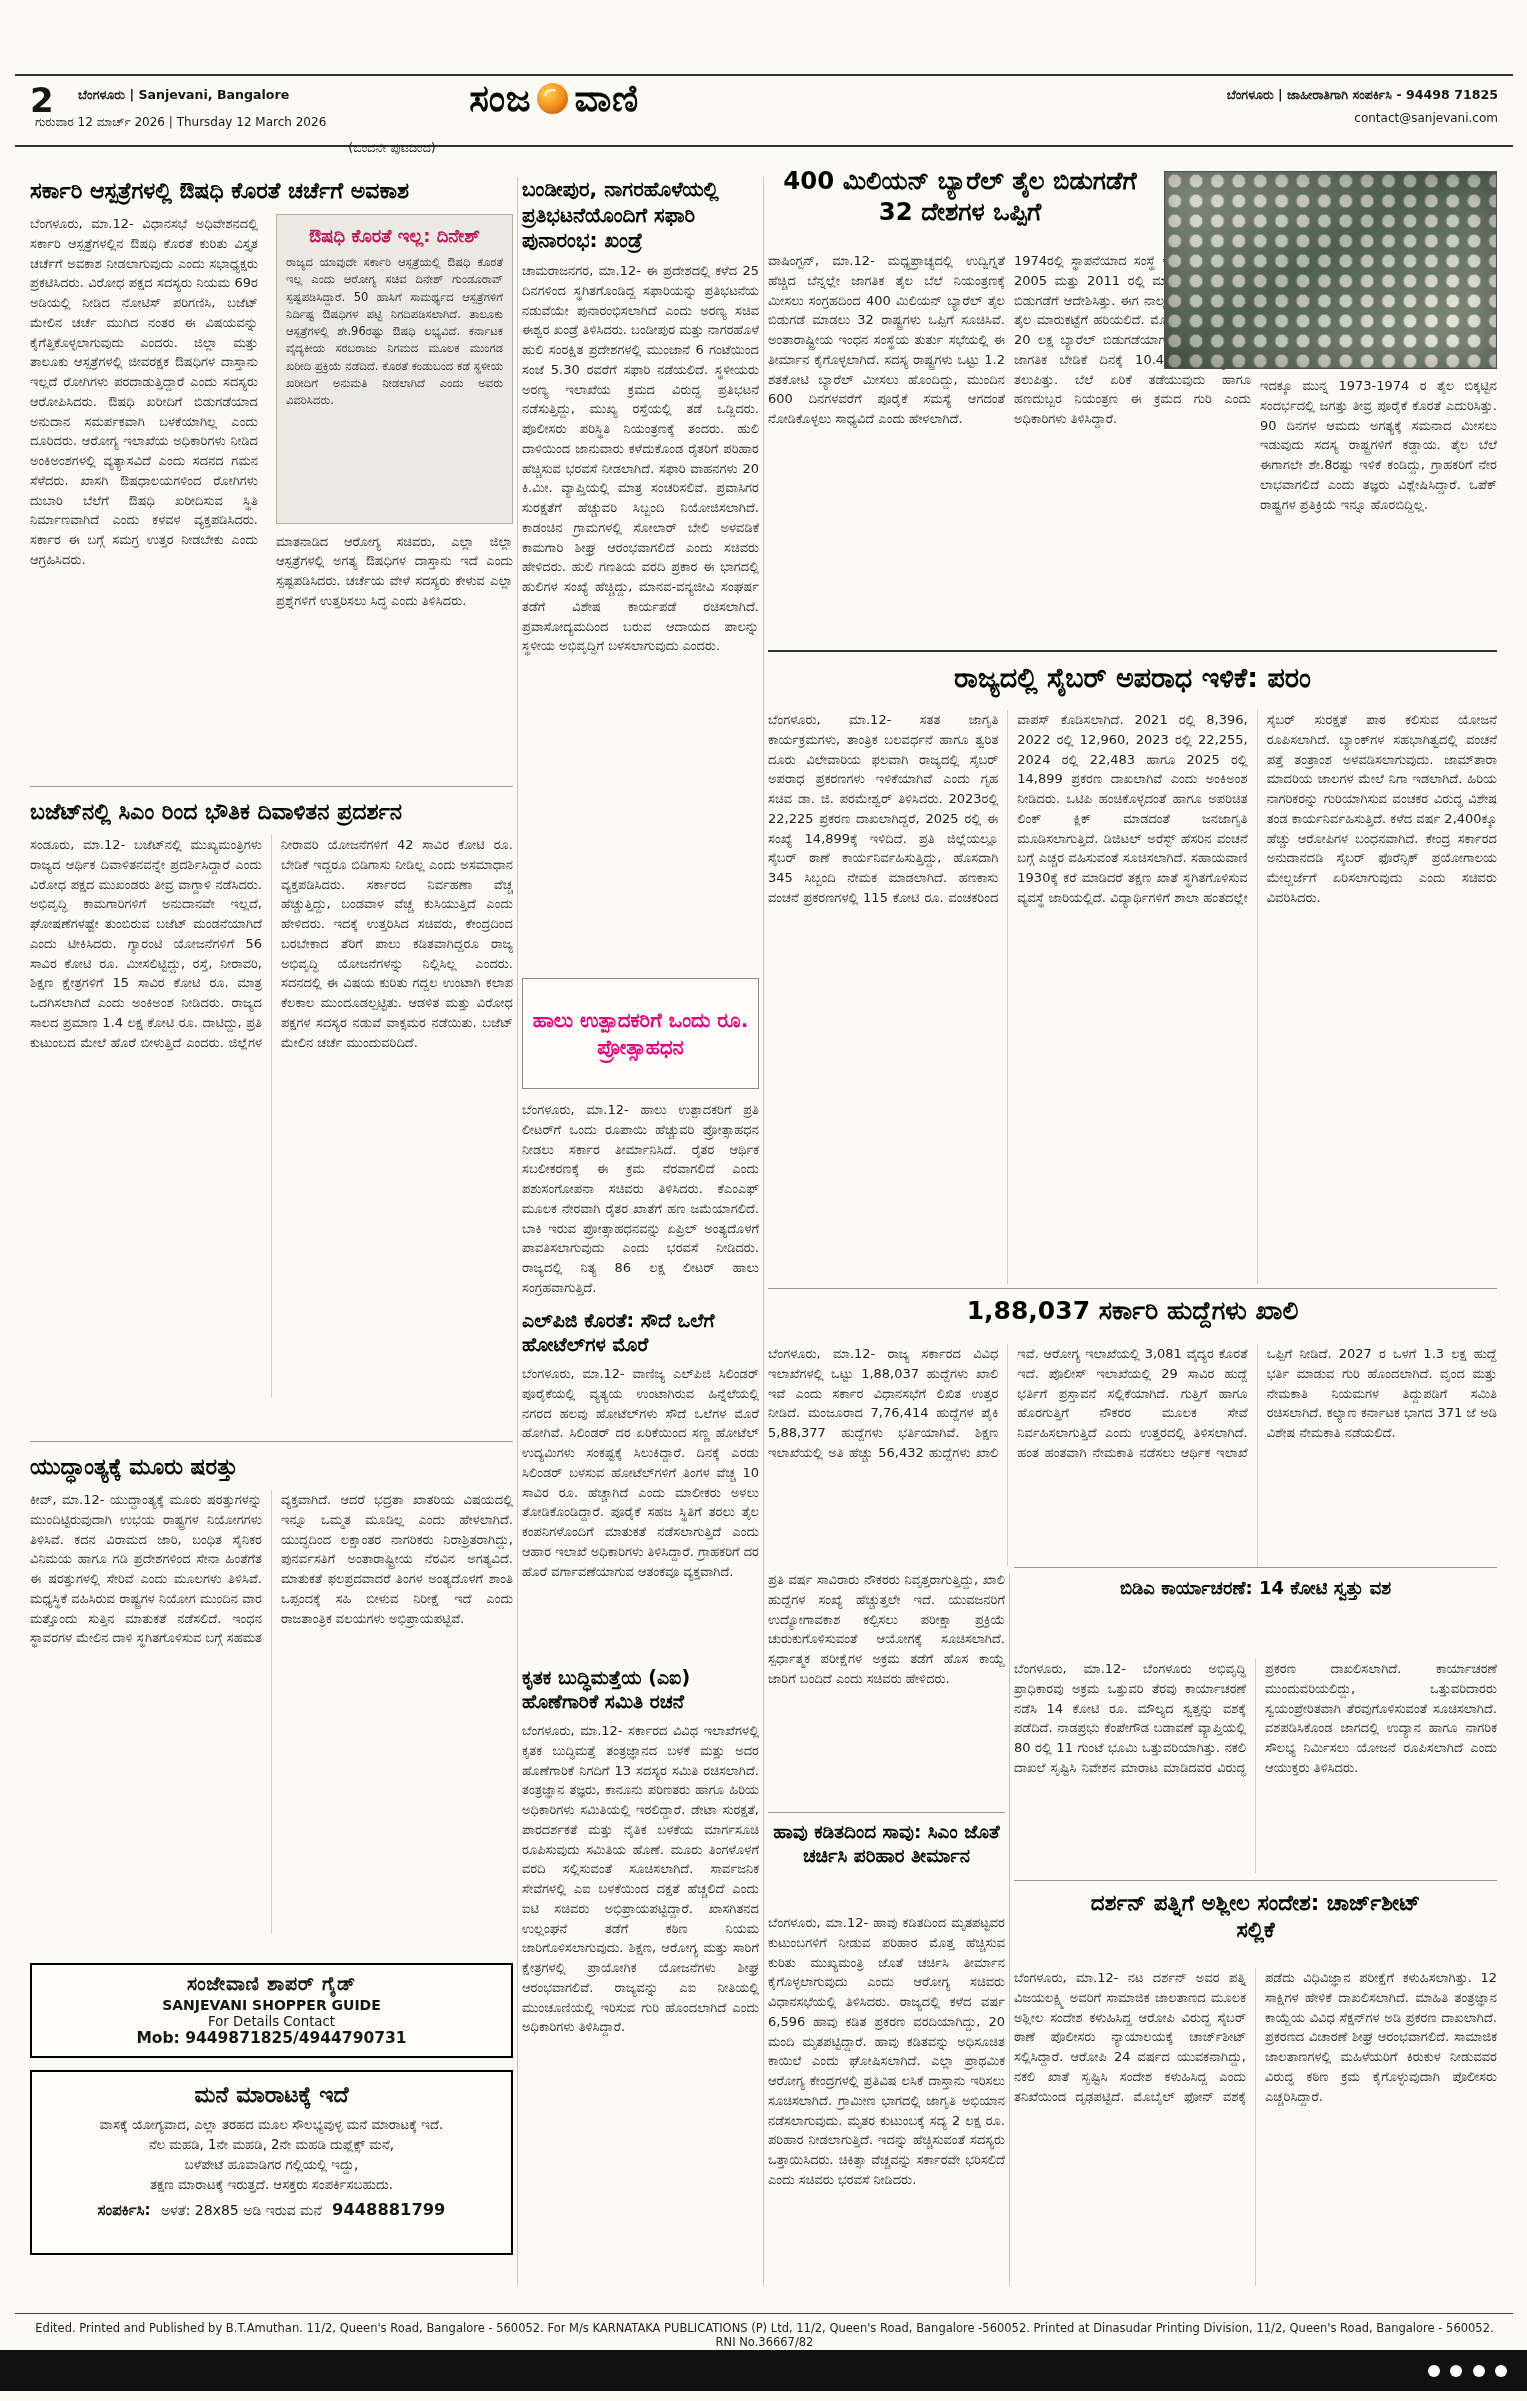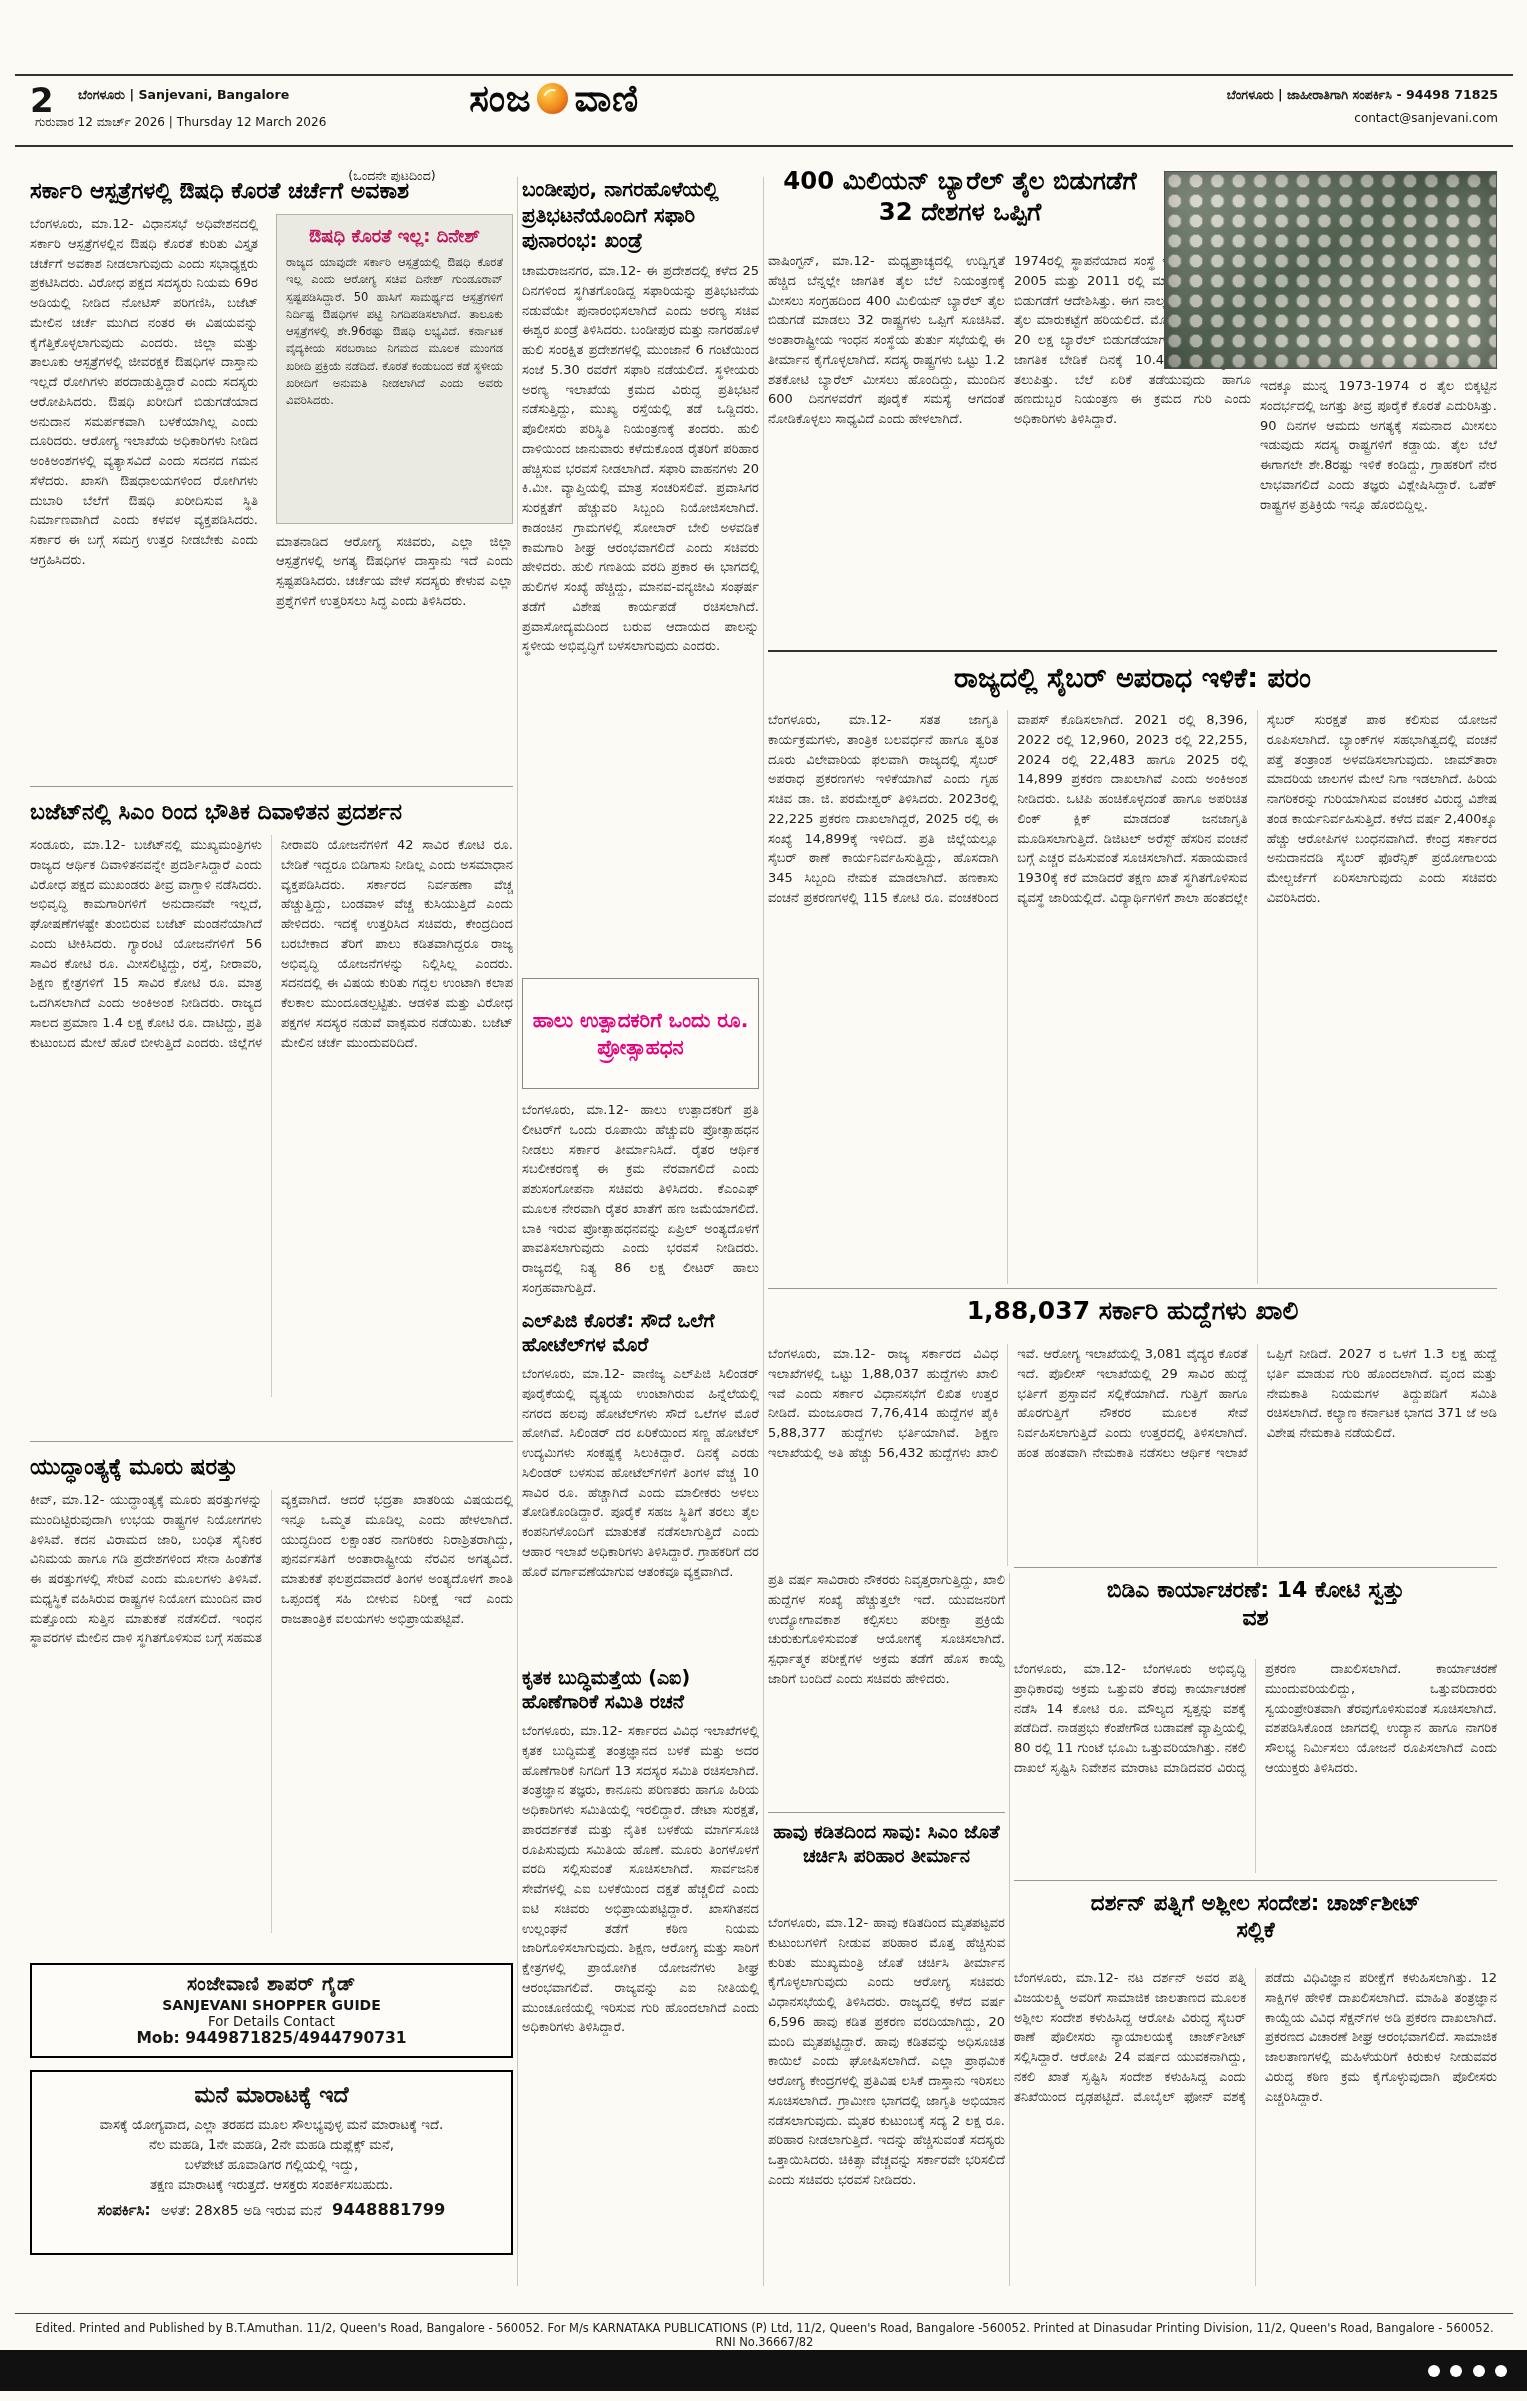--- a/index.html
+++ b/index.html
@@ -59,21 +59,21 @@
         <span class="logo-swoosh"></span>
       </span>
     <span>ವಾಣಿ</span>
   </div>
 
   <div class="abs" style="left:1020px; top:87px; width:478px; text-align:right; font-size:12.6px; font-weight:700;">ಬೆಂಗಳೂರು | ಜಾಹೀರಾತಿಗಾಗಿ ಸಂಪರ್ಕಿಸಿ - 94498 71825</div>
   <div class="abs" style="left:1020px; top:111px; width:478px; text-align:right; font-size:12px;">contact@sanjevani.com</div>
 
   <div class="abs rule-h" style="left:15px; top:145px; width:1498px; height:2.2px;"></div>
 
-  <div class="abs" style="left:296px; top:168px; width:192px; text-align:center; font-size:12.6px;">(ಒಂದನೇ ಪುಟದಿಂದ)</div>
+  <div class="abs" style="left:296px; top:140px; width:192px; text-align:center; font-size:12.6px;">(ಒಂದನೇ ಪುಟದಿಂದ)</div>
 
   <div class="abs rule-v" style="left:517px; top:177px; height:2109px;"></div>
   <div class="abs rule-v" style="left:763px; top:177px; height:2109px;"></div>
   <div class="abs rule-v" style="left:1009px; top:1573px; height:713px;"></div>
 
   <section class="abs" style="left:30px; top:177px; width:483px;">
     <h2 class="hl" style="font-size:22px; margin-bottom:9px;">ಸರ್ಕಾರಿ ಆಸ್ಪತ್ರೆಗಳಲ್ಲಿ ಔಷಧಿ ಕೊರತೆ ಚರ್ಚೆಗೆ ಅವಕಾಶ</h2>
     <div style="display:flex; gap:18px; height:529px; overflow:hidden;">
       <div class="body-text" style="width:228px; height:529px;">ಬೆಂಗಳೂರು, ಮಾ.12- ವಿಧಾನಸಭೆ ಅಧಿವೇಶನದಲ್ಲಿ ಸರ್ಕಾರಿ ಆಸ್ಪತ್ರೆಗಳಲ್ಲಿನ ಔಷಧಿ ಕೊರತೆ ಕುರಿತು ವಿಸ್ತೃತ ಚರ್ಚೆಗೆ ಅವಕಾಶ ನೀಡಲಾಗುವುದು ಎಂದು ಸಭಾಧ್ಯಕ್ಷರು ಪ್ರಕಟಿಸಿದರು. ವಿರೋಧ ಪಕ್ಷದ ಸದಸ್ಯರು ನಿಯಮ 69ರ ಅಡಿಯಲ್ಲಿ ನೀಡಿದ ನೋಟಿಸ್ ಪರಿಗಣಿಸಿ, ಬಜೆಟ್ ಮೇಲಿನ ಚರ್ಚೆ ಮುಗಿದ ನಂತರ ಈ ವಿಷಯವನ್ನು ಕೈಗೆತ್ತಿಕೊಳ್ಳಲಾಗುವುದು ಎಂದರು. ಜಿಲ್ಲಾ ಮತ್ತು ತಾಲೂಕು ಆಸ್ಪತ್ರೆಗಳಲ್ಲಿ ಜೀವರಕ್ಷಕ ಔಷಧಿಗಳ ದಾಸ್ತಾನು ಇಲ್ಲದೆ ರೋಗಿಗಳು ಪರದಾಡುತ್ತಿದ್ದಾರೆ ಎಂದು ಸದಸ್ಯರು ಆರೋಪಿಸಿದರು. ಔಷಧಿ ಖರೀದಿಗೆ ಬಿಡುಗಡೆಯಾದ ಅನುದಾನ ಸಮರ್ಪಕವಾಗಿ ಬಳಕೆಯಾಗಿಲ್ಲ ಎಂದು ದೂರಿದರು. ಆರೋಗ್ಯ ಇಲಾಖೆಯ ಅಧಿಕಾರಿಗಳು ನೀಡಿದ ಅಂಕಿಅಂಶಗಳಲ್ಲಿ ವ್ಯತ್ಯಾಸವಿದೆ ಎಂದು ಸದನದ ಗಮನ ಸೆಳೆದರು. ಖಾಸಗಿ ಔಷಧಾಲಯಗಳಿಂದ ರೋಗಿಗಳು ದುಬಾರಿ ಬೆಲೆಗೆ ಔಷಧಿ ಖರೀದಿಸುವ ಸ್ಥಿತಿ ನಿರ್ಮಾಣವಾಗಿದೆ ಎಂದು ಕಳವಳ ವ್ಯಕ್ತಪಡಿಸಿದರು. ಸರ್ಕಾರ ಈ ಬಗ್ಗೆ ಸಮಗ್ರ ಉತ್ತರ ನೀಡಬೇಕು ಎಂದು ಆಗ್ರಹಿಸಿದರು.</div>
       <div style="width:237px;">
@@ -153,21 +153,21 @@
   <div class="abs rule-h" style="left:768px; top:650px; width:729px; height:1.5px;"></div>
   <h2 class="abs hl center" style="left:768px; top:661px; width:729px; font-size:27px;">ರಾಜ್ಯದಲ್ಲಿ ಸೈಬರ್ ಅಪರಾಧ ಇಳಿಕೆ: ಪರಂ</h2>
   <div class="abs body-text cols3" style="left:768px; top:710px; width:729px; height:574px;">ಬೆಂಗಳೂರು, ಮಾ.12- ಸತತ ಜಾಗೃತಿ ಕಾರ್ಯಕ್ರಮಗಳು, ತಾಂತ್ರಿಕ ಬಲವರ್ಧನೆ ಹಾಗೂ ತ್ವರಿತ ದೂರು ವಿಲೇವಾರಿಯ ಫಲವಾಗಿ ರಾಜ್ಯದಲ್ಲಿ ಸೈಬರ್ ಅಪರಾಧ ಪ್ರಕರಣಗಳು ಇಳಿಕೆಯಾಗಿವೆ ಎಂದು ಗೃಹ ಸಚಿವ ಡಾ. ಜಿ. ಪರಮೇಶ್ವರ್ ತಿಳಿಸಿದರು. 2023ರಲ್ಲಿ 22,225 ಪ್ರಕರಣ ದಾಖಲಾಗಿದ್ದರೆ, 2025 ರಲ್ಲಿ ಈ ಸಂಖ್ಯೆ 14,899ಕ್ಕೆ ಇಳಿದಿದೆ. ಪ್ರತಿ ಜಿಲ್ಲೆಯಲ್ಲೂ ಸೈಬರ್ ಠಾಣೆ ಕಾರ್ಯನಿರ್ವಹಿಸುತ್ತಿದ್ದು, ಹೊಸದಾಗಿ 345 ಸಿಬ್ಬಂದಿ ನೇಮಕ ಮಾಡಲಾಗಿದೆ. ಹಣಕಾಸು ವಂಚನೆ ಪ್ರಕರಣಗಳಲ್ಲಿ 115 ಕೋಟಿ ರೂ. ವಂಚಕರಿಂದ ವಾಪಸ್ ಕೊಡಿಸಲಾಗಿದೆ. 2021 ರಲ್ಲಿ 8,396, 2022 ರಲ್ಲಿ 12,960, 2023 ರಲ್ಲಿ 22,255, 2024 ರಲ್ಲಿ 22,483 ಹಾಗೂ 2025 ರಲ್ಲಿ 14,899 ಪ್ರಕರಣ ದಾಖಲಾಗಿವೆ ಎಂದು ಅಂಕಿಅಂಶ ನೀಡಿದರು. ಒಟಿಪಿ ಹಂಚಿಕೊಳ್ಳದಂತೆ ಹಾಗೂ ಅಪರಿಚಿತ ಲಿಂಕ್ ಕ್ಲಿಕ್ ಮಾಡದಂತೆ ಜನಜಾಗೃತಿ ಮೂಡಿಸಲಾಗುತ್ತಿದೆ. ಡಿಜಿಟಲ್ ಅರೆಸ್ಟ್ ಹೆಸರಿನ ವಂಚನೆ ಬಗ್ಗೆ ಎಚ್ಚರ ವಹಿಸುವಂತೆ ಸೂಚಿಸಲಾಗಿದೆ. ಸಹಾಯವಾಣಿ 1930ಕ್ಕೆ ಕರೆ ಮಾಡಿದರೆ ತಕ್ಷಣ ಖಾತೆ ಸ್ಥಗಿತಗೊಳಿಸುವ ವ್ಯವಸ್ಥೆ ಜಾರಿಯಲ್ಲಿದೆ. ವಿದ್ಯಾರ್ಥಿಗಳಿಗೆ ಶಾಲಾ ಹಂತದಲ್ಲೇ ಸೈಬರ್ ಸುರಕ್ಷತೆ ಪಾಠ ಕಲಿಸುವ ಯೋಜನೆ ರೂಪಿಸಲಾಗಿದೆ. ಬ್ಯಾಂಕ್‌ಗಳ ಸಹಭಾಗಿತ್ವದಲ್ಲಿ ವಂಚನೆ ಪತ್ತೆ ತಂತ್ರಾಂಶ ಅಳವಡಿಸಲಾಗುವುದು. ಜಾಮ್‌ತಾರಾ ಮಾದರಿಯ ಜಾಲಗಳ ಮೇಲೆ ನಿಗಾ ಇಡಲಾಗಿದೆ. ಹಿರಿಯ ನಾಗರಿಕರನ್ನು ಗುರಿಯಾಗಿಸುವ ವಂಚಕರ ವಿರುದ್ಧ ವಿಶೇಷ ತಂಡ ಕಾರ್ಯನಿರ್ವಹಿಸುತ್ತಿದೆ. ಕಳೆದ ವರ್ಷ 2,400ಕ್ಕೂ ಹೆಚ್ಚು ಆರೋಪಿಗಳ ಬಂಧನವಾಗಿದೆ. ಕೇಂದ್ರ ಸರ್ಕಾರದ ಅನುದಾನದಡಿ ಸೈಬರ್ ಫೊರೆನ್ಸಿಕ್ ಪ್ರಯೋಗಾಲಯ ಮೇಲ್ದರ್ಜೆಗೆ ಏರಿಸಲಾಗುವುದು ಎಂದು ಸಚಿವರು ವಿವರಿಸಿದರು.</div>
 
   <div class="abs rule-h" style="left:768px; top:1288px; width:729px; height:0.7px; background:#9a988d;"></div>
   <h2 class="abs hl center" style="left:768px; top:1295px; width:729px; font-size:25px;">1,88,037 ಸರ್ಕಾರಿ ಹುದ್ದೆಗಳು ಖಾಲಿ</h2>
   <div class="abs body-text cols3" style="left:768px; top:1344px; width:729px; height:222px;">ಬೆಂಗಳೂರು, ಮಾ.12- ರಾಜ್ಯ ಸರ್ಕಾರದ ವಿವಿಧ ಇಲಾಖೆಗಳಲ್ಲಿ ಒಟ್ಟು 1,88,037 ಹುದ್ದೆಗಳು ಖಾಲಿ ಇವೆ ಎಂದು ಸರ್ಕಾರ ವಿಧಾನಸಭೆಗೆ ಲಿಖಿತ ಉತ್ತರ ನೀಡಿದೆ. ಮಂಜೂರಾದ 7,76,414 ಹುದ್ದೆಗಳ ಪೈಕಿ 5,88,377 ಹುದ್ದೆಗಳು ಭರ್ತಿಯಾಗಿವೆ. ಶಿಕ್ಷಣ ಇಲಾಖೆಯಲ್ಲಿ ಅತಿ ಹೆಚ್ಚು 56,432 ಹುದ್ದೆಗಳು ಖಾಲಿ ಇವೆ. ಆರೋಗ್ಯ ಇಲಾಖೆಯಲ್ಲಿ 3,081 ವೈದ್ಯರ ಕೊರತೆ ಇದೆ. ಪೊಲೀಸ್ ಇಲಾಖೆಯಲ್ಲಿ 29 ಸಾವಿರ ಹುದ್ದೆ ಭರ್ತಿಗೆ ಪ್ರಸ್ತಾವನೆ ಸಲ್ಲಿಕೆಯಾಗಿದೆ. ಗುತ್ತಿಗೆ ಹಾಗೂ ಹೊರಗುತ್ತಿಗೆ ನೌಕರರ ಮೂಲಕ ಸೇವೆ ನಿರ್ವಹಿಸಲಾಗುತ್ತಿದೆ ಎಂದು ಉತ್ತರದಲ್ಲಿ ತಿಳಿಸಲಾಗಿದೆ. ಹಂತ ಹಂತವಾಗಿ ನೇಮಕಾತಿ ನಡೆಸಲು ಆರ್ಥಿಕ ಇಲಾಖೆ ಒಪ್ಪಿಗೆ ನೀಡಿದೆ. 2027 ರ ಒಳಗೆ 1.3 ಲಕ್ಷ ಹುದ್ದೆ ಭರ್ತಿ ಮಾಡುವ ಗುರಿ ಹೊಂದಲಾಗಿದೆ. ವೃಂದ ಮತ್ತು ನೇಮಕಾತಿ ನಿಯಮಗಳ ತಿದ್ದುಪಡಿಗೆ ಸಮಿತಿ ರಚಿಸಲಾಗಿದೆ. ಕಲ್ಯಾಣ ಕರ್ನಾಟಕ ಭಾಗದ 371 ಜೆ ಅಡಿ ವಿಶೇಷ ನೇಮಕಾತಿ ನಡೆಯಲಿದೆ.</div>
   <div class="abs body-text" style="left:768px; top:1570px; width:237px; height:237px;">ಪ್ರತಿ ವರ್ಷ ಸಾವಿರಾರು ನೌಕರರು ನಿವೃತ್ತರಾಗುತ್ತಿದ್ದು, ಖಾಲಿ ಹುದ್ದೆಗಳ ಸಂಖ್ಯೆ ಹೆಚ್ಚುತ್ತಲೇ ಇದೆ. ಯುವಜನರಿಗೆ ಉದ್ಯೋಗಾವಕಾಶ ಕಲ್ಪಿಸಲು ಪರೀಕ್ಷಾ ಪ್ರಕ್ರಿಯೆ ಚುರುಕುಗೊಳಿಸುವಂತೆ ಆಯೋಗಕ್ಕೆ ಸೂಚಿಸಲಾಗಿದೆ. ಸ್ಪರ್ಧಾತ್ಮಕ ಪರೀಕ್ಷೆಗಳ ಅಕ್ರಮ ತಡೆಗೆ ಹೊಸ ಕಾಯ್ದೆ ಜಾರಿಗೆ ಬಂದಿದೆ ಎಂದು ಸಚಿವರು ಹೇಳಿದರು.</div>
 
   <div class="abs rule-h" style="left:1014px; top:1567px; width:483px; height:0.7px; background:#9a988d;"></div>
-  <h2 class="abs hl center" style="left:1014px; top:1576px; width:483px; font-size:22px;">
+  <h2 class="abs hl center" style="left:1014px; top:1576px; width:483px; font-size:18px;">
     <span style="display:inline-block; max-width:325px;">ಬಿಡಿಎ ಕಾರ್ಯಾಚರಣೆ: 14 ಕೋಟಿ ಸ್ವತ್ತು ವಶ</span>
   </h2>
   <div class="abs body-text cols2" style="left:1014px; top:1659px; width:483px; height:214px;">ಬೆಂಗಳೂರು, ಮಾ.12- ಬೆಂಗಳೂರು ಅಭಿವೃದ್ಧಿ ಪ್ರಾಧಿಕಾರವು ಅಕ್ರಮ ಒತ್ತುವರಿ ತೆರವು ಕಾರ್ಯಾಚರಣೆ ನಡೆಸಿ 14 ಕೋಟಿ ರೂ. ಮೌಲ್ಯದ ಸ್ವತ್ತನ್ನು ವಶಕ್ಕೆ ಪಡೆದಿದೆ. ನಾಡಪ್ರಭು ಕೆಂಪೇಗೌಡ ಬಡಾವಣೆ ವ್ಯಾಪ್ತಿಯಲ್ಲಿ 80 ರಲ್ಲಿ 11 ಗುಂಟೆ ಭೂಮಿ ಒತ್ತುವರಿಯಾಗಿತ್ತು. ನಕಲಿ ದಾಖಲೆ ಸೃಷ್ಟಿಸಿ ನಿವೇಶನ ಮಾರಾಟ ಮಾಡಿದವರ ವಿರುದ್ಧ ಪ್ರಕರಣ ದಾಖಲಿಸಲಾಗಿದೆ. ಕಾರ್ಯಾಚರಣೆ ಮುಂದುವರಿಯಲಿದ್ದು, ಒತ್ತುವರಿದಾರರು ಸ್ವಯಂಪ್ರೇರಿತವಾಗಿ ತೆರವುಗೊಳಿಸುವಂತೆ ಸೂಚಿಸಲಾಗಿದೆ. ವಶಪಡಿಸಿಕೊಂಡ ಜಾಗದಲ್ಲಿ ಉದ್ಯಾನ ಹಾಗೂ ನಾಗರಿಕ ಸೌಲಭ್ಯ ನಿರ್ಮಿಸಲು ಯೋಜನೆ ರೂಪಿಸಲಾಗಿದೆ ಎಂದು ಆಯುಕ್ತರು ತಿಳಿಸಿದರು.</div>
 
   <div class="abs rule-h" style="left:768px; top:1812px; width:237px; height:0.7px; background:#9a988d;"></div>
   <h2 class="abs hl center" style="left:768px; top:1820px; width:237px; font-size:18.5px;">ಹಾವು ಕಡಿತದಿಂದ ಸಾವು: ಸಿಎಂ ಜೊತೆ ಚರ್ಚಿಸಿ ಪರಿಹಾರ ತೀರ್ಮಾನ</h2>
   <div class="abs body-text" style="left:768px; top:1913px; width:237px; height:373px;">ಬೆಂಗಳೂರು, ಮಾ.12- ಹಾವು ಕಡಿತದಿಂದ ಮೃತಪಟ್ಟವರ ಕುಟುಂಬಗಳಿಗೆ ನೀಡುವ ಪರಿಹಾರ ಮೊತ್ತ ಹೆಚ್ಚಿಸುವ ಕುರಿತು ಮುಖ್ಯಮಂತ್ರಿ ಜೊತೆ ಚರ್ಚಿಸಿ ತೀರ್ಮಾನ ಕೈಗೊಳ್ಳಲಾಗುವುದು ಎಂದು ಆರೋಗ್ಯ ಸಚಿವರು ವಿಧಾನಸಭೆಯಲ್ಲಿ ತಿಳಿಸಿದರು. ರಾಜ್ಯದಲ್ಲಿ ಕಳೆದ ವರ್ಷ 6,596 ಹಾವು ಕಡಿತ ಪ್ರಕರಣ ವರದಿಯಾಗಿದ್ದು, 20 ಮಂದಿ ಮೃತಪಟ್ಟಿದ್ದಾರೆ. ಹಾವು ಕಡಿತವನ್ನು ಅಧಿಸೂಚಿತ ಕಾಯಿಲೆ ಎಂದು ಘೋಷಿಸಲಾಗಿದೆ. ಎಲ್ಲಾ ಪ್ರಾಥಮಿಕ ಆರೋಗ್ಯ ಕೇಂದ್ರಗಳಲ್ಲಿ ಪ್ರತಿವಿಷ ಲಸಿಕೆ ದಾಸ್ತಾನು ಇರಿಸಲು ಸೂಚಿಸಲಾಗಿದೆ. ಗ್ರಾಮೀಣ ಭಾಗದಲ್ಲಿ ಜಾಗೃತಿ ಅಭಿಯಾನ ನಡೆಸಲಾಗುವುದು. ಮೃತರ ಕುಟುಂಬಕ್ಕೆ ಸದ್ಯ 2 ಲಕ್ಷ ರೂ. ಪರಿಹಾರ ನೀಡಲಾಗುತ್ತಿದೆ. ಇದನ್ನು ಹೆಚ್ಚಿಸುವಂತೆ ಸದಸ್ಯರು ಒತ್ತಾಯಿಸಿದರು. ಚಿಕಿತ್ಸಾ ವೆಚ್ಚವನ್ನು ಸರ್ಕಾರವೇ ಭರಿಸಲಿದೆ ಎಂದು ಸಚಿವರು ಭರವಸೆ ನೀಡಿದರು.</div>
 
   <div class="abs rule-h" style="left:1014px; top:1880px; width:483px; height:0.7px; background:#9a988d;"></div>
   <h2 class="abs hl center" style="left:1014px; top:1889px; width:483px; font-size:21.4px;">

